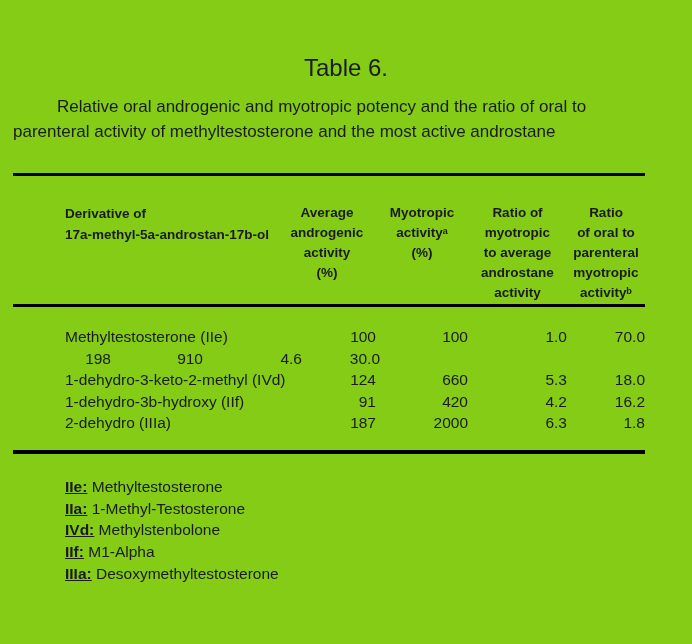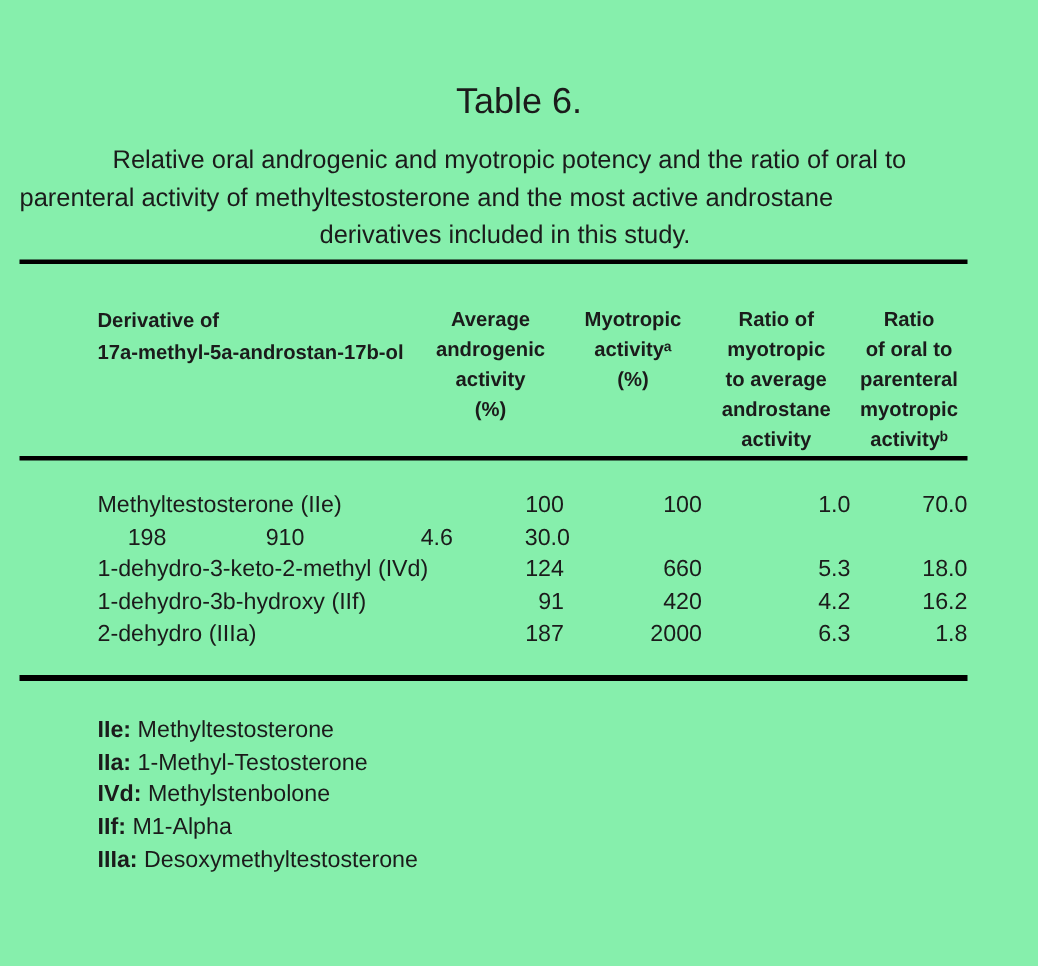--- a/index.html
+++ b/index.html
@@ -1,35 +1,35 @@
 <!DOCTYPE html>
 <html><head>
 <meta charset="utf-8">
 <style>
   * { margin: 0; padding: 0; box-sizing: border-box; }
   html, body { background: #ffffff; }
   .page {
     position: relative;
     width: 692px;
     height: 644px;
-    background: #86efac;
+    background: #84cc16;
     font-family: "Liberation Sans", "DejaVu Sans", sans-serif;
     color: #1b1b1b;
     overflow: hidden;
   }
   .title {
     position: absolute;
     top: 54px; left: 0;
     width: 100%;
     text-align: center;
     font-size: 24px;
     font-weight: 400;
   }
   .sub { position: absolute; font-size: 17px; white-space: nowrap; }
-  .sub1 { top: 97px;  left: 75px; text-align: right; }
+  .sub1 { top: 97px;  left: 57px; text-align: right; }
   .sub2 { top: 122px; left: 13px; }
   .sub3 { top: 147px; left: 213px; }
 
   .rule { position: absolute; left: 13px; width: 632px; background: #000; }
   .rule1 { top: 173px; height: 3px; }
   .rule2 { top: 304px; height: 3px; }
   .rule3 { top: 450px; height: 4px; }
 
   .thead { position: absolute; top: 203px; left: 13px; width: 632px; display: flex; }
   .th {
@@ -52,33 +52,32 @@
   .td.c1 { text-align: left; padding-left: 52px; }
 
   .key { position: absolute; top: 476px; left: 65px; }
   .key-title {
     font-size: 17px;
     line-height: 20px;
     text-decoration: underline;
     margin-bottom: 9px;
   }
   .key-item { font-size: 15.5px; line-height: 21.7px; white-space: nowrap; }
-  .key-item .code { font-weight: bold; }
+  .key-item .code { font-weight: bold; text-decoration: underline; }
   .key-item .name { font-weight: 400; }
 </style>
 </head>
 <body>
 
 <div class="page">
 
   <div class="title">Table 6.</div>
 
   <div class="sub sub1">Relative oral androgenic and myotropic potency and the ratio of oral to</div>
   <div class="sub sub2">parenteral activity of methyltestosterone and the most active androstane</div>
-  <div class="sub sub3">derivatives included in this study.</div>
 
   <div class="rule rule1"></div>
 
   <div class="thead">
     <div class="th c1">Derivative of
 17a-methyl-5a-androstan-17b-ol</div>
     <div class="th c2">Average
 androgenic
 activity
 (%)</div>

